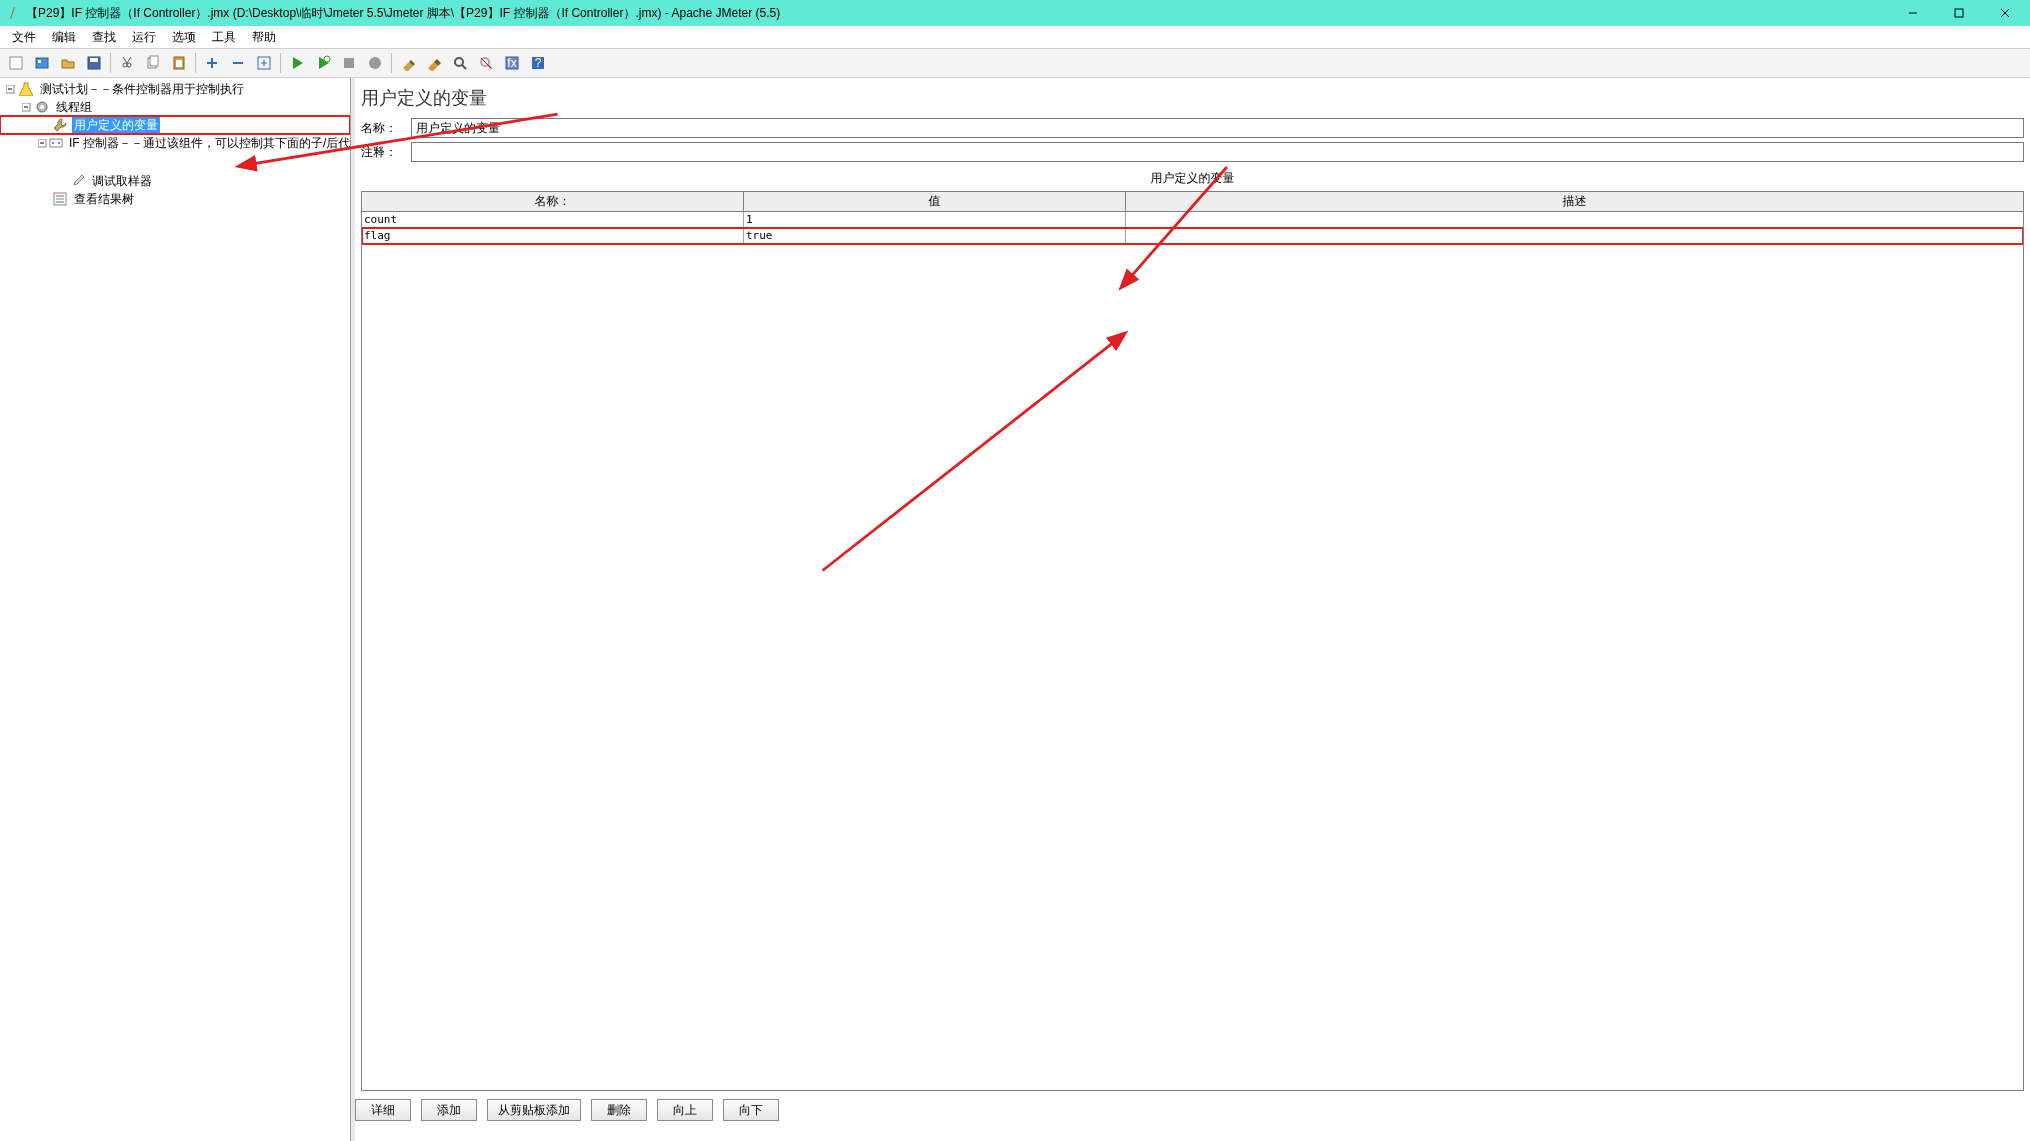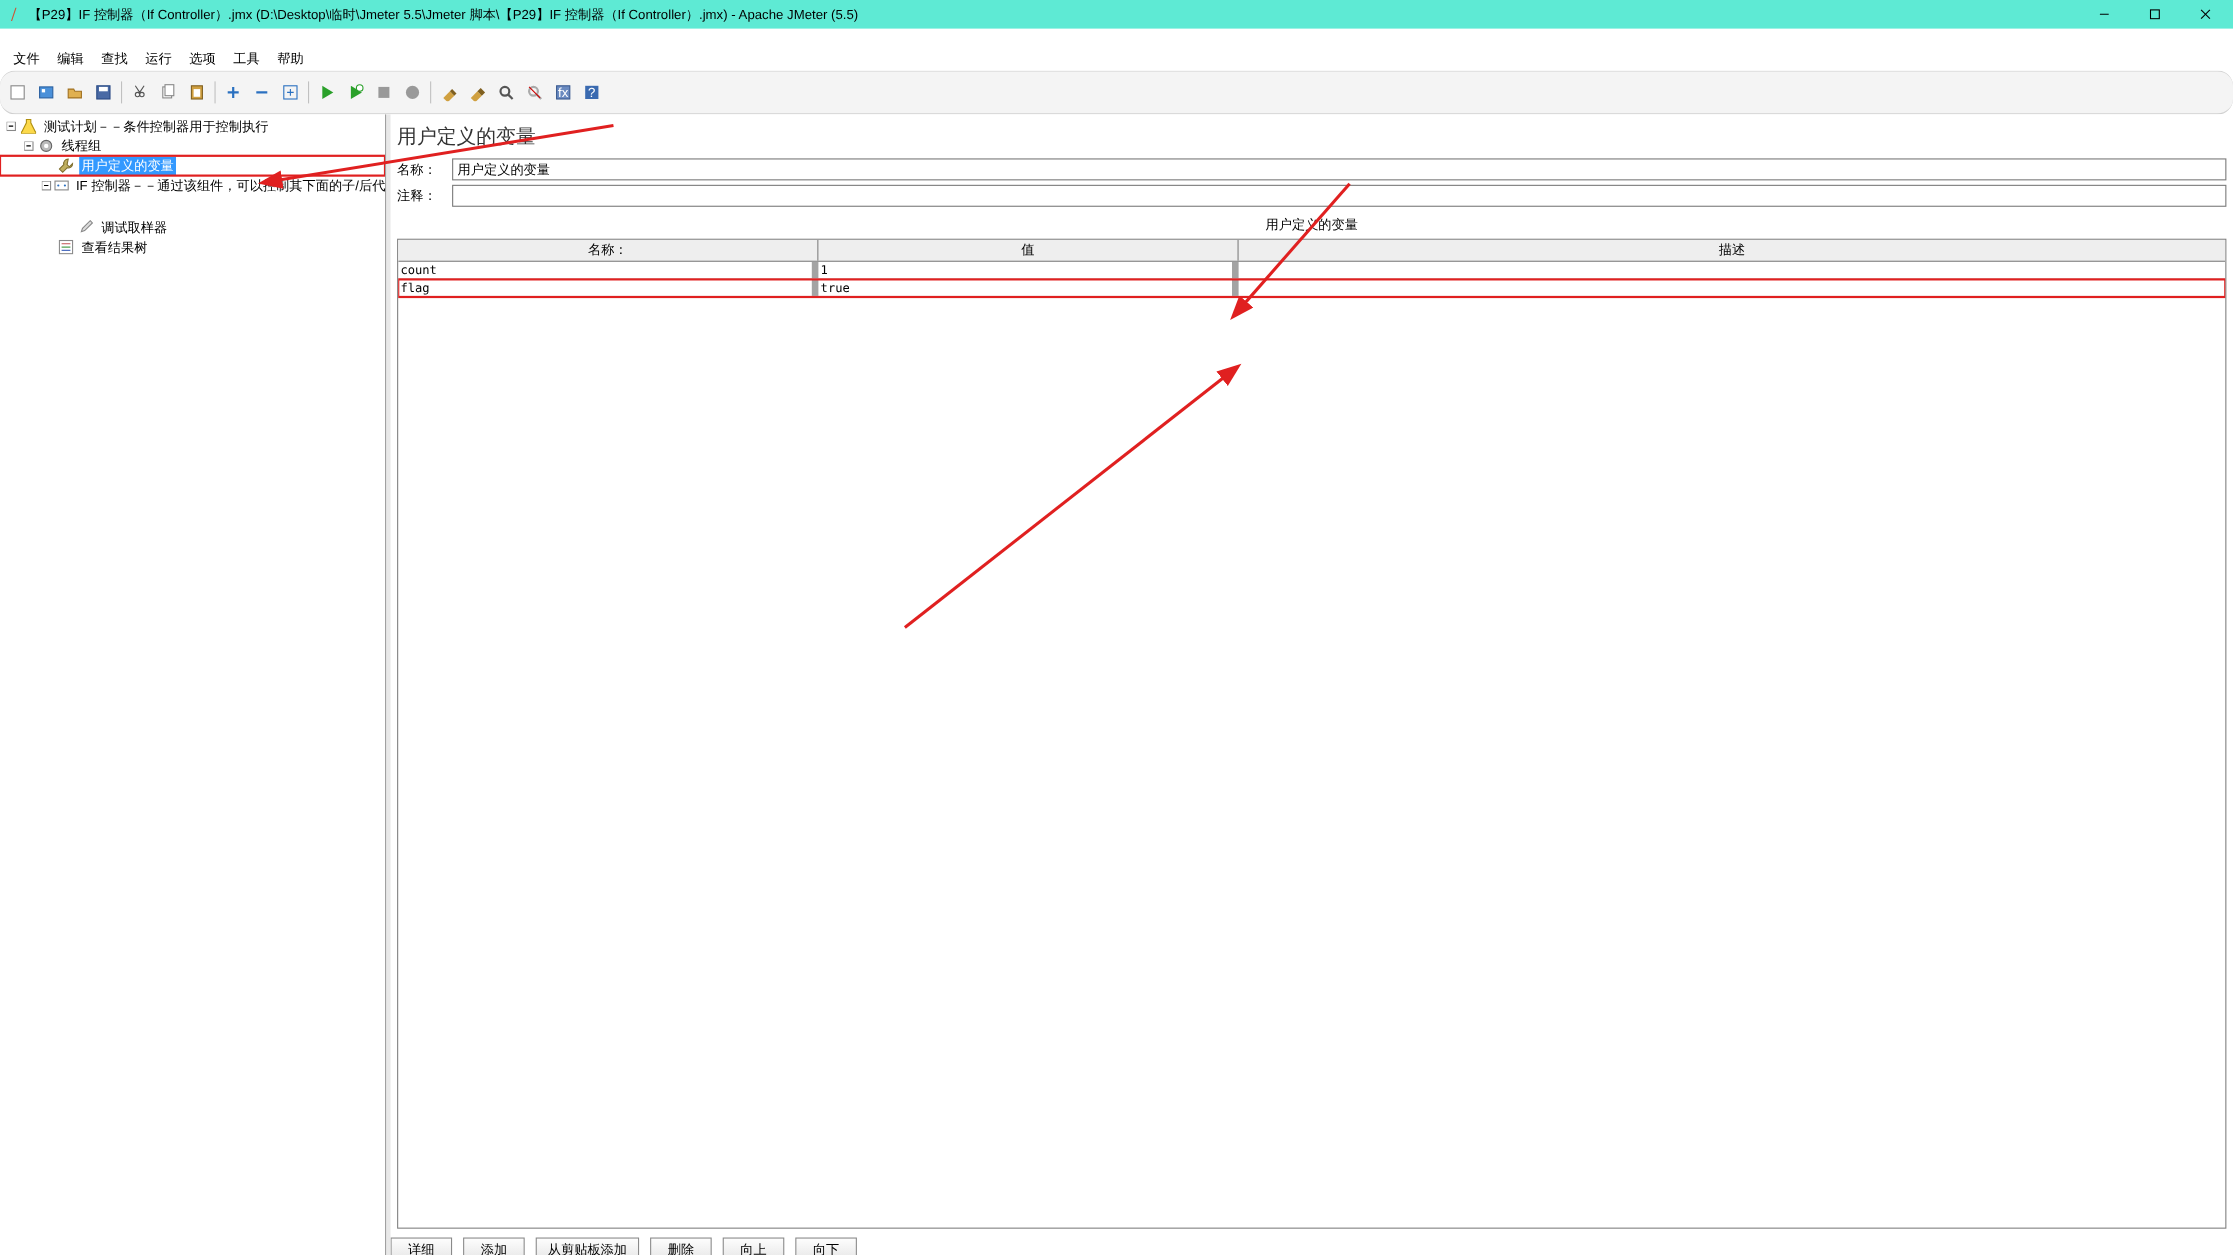--- a/index.html
+++ b/index.html
@@ -6,25 +6,25 @@
 html, body { width: 100%; height: 100%; overflow: hidden; background: #fff; }
 
 
 .titlebar { height: 26px; display: flex; align-items: center; padding: 0 2px; background: #5eead4; }
 .titlebar .app-icon { width: 16px; height: 16px; margin: 0 4px; }
 .titlebar .title-text { flex: 1; color: #000; font-size: 12px; white-space: nowrap; overflow: hidden; }
 .titlebar .win-btn { width: 46px; height: 26px; display: flex; align-items: center; justify-content: center; }
 .titlebar .win-btn svg { width: 10px; height: 10px; }
 
 
-.menubar { height: 22px; display: flex; align-items: center; padding: 0 4px; margin-top: 16px; }
+.menubar { height: 22px; display: flex; align-items: center; padding: 0 4px; }
 .menubar .menu-item { padding: 2px 8px; cursor: default; }
 
 
-.toolbar { height: 40px; border-top: 1px solid #d0d0d0; border-bottom: 1px solid #d0d0d0; display: flex; align-items: center; padding: 0 4px; gap: 2px; background: #f4f4f4; border-radius: 14px; }
+.toolbar { height: 30px; border-top: 1px solid #d0d0d0; border-bottom: 1px solid #d0d0d0; display: flex; align-items: center; padding: 0 4px; gap: 2px; background: #f4f4f4; }
 .toolbar .tb-btn { width: 24px; height: 24px; display: flex; align-items: center; justify-content: center; border: 1px solid transparent; }
 .toolbar .tb-sep { width: 1px; height: 20px; background: #c0c0c0; margin: 0 2px; }
 
 
 .main { display: flex; height: calc(100% - 26px - 22px - 30px); }
 .tree-pane { width: 351px; min-width: 200px; border-right: 1px solid #a0a0a0; overflow: auto; position: relative; }
 .splitter { width: 4px; cursor: col-resize; background: #e8e8e8; }
 .right-pane { flex: 1; display: flex; flex-direction: column; overflow: hidden; }
 
 
@@ -49,21 +49,21 @@
 .form-row input[type=text] { flex: 1; height: 20px; border: 1px solid #7a7a7a; padding: 0 4px; background: #fff; }
 
 .section-title { text-align: center; padding: 6px 0 4px 0; }
 
 .var-table { border: 1px solid #808080; margin: 0 6px; flex: 1; display: flex; flex-direction: column; overflow: hidden; background: #fff; }
 .vt-head { display: flex; height: 20px; background: #eeeeee; border-bottom: 1px solid #808080; }
 .vt-head .vt-col { border-right: 1px solid #808080; display: flex; align-items: center; justify-content: center; font-size: 12px; }
 .vt-head .vt-col:last-child { border-right: none; }
 .vt-body { flex: 1; overflow: auto; position: relative; }
 .vt-row { display: flex; height: 16px; border-bottom: 1px solid #d4d4d4; }
-.vt-row .vt-cell { border-right: 6px solid #a3a3a3; padding: 0 2px; font-family: Consolas, monospace; font-size: 11px; display: flex; align-items: center; }
+.vt-row .vt-cell { border-right: 1px solid #a3a3a3; padding: 0 2px; font-family: Consolas, monospace; font-size: 11px; display: flex; align-items: center; }
 .vt-row .vt-cell:last-child { border-right: none; }
 .col-name { width: 382px; }
 .col-val  { width: 382px; }
 .col-desc { flex: 1; }
 .vt-row.hl { outline: 2px solid #e02020; outline-offset: -1px; position: relative; z-index: 1; }
 
 .btn-row { display: flex; justify-content: flex-start; gap: 10px; padding: 8px 0 4px 0; }
 .btn-row button { min-width: 56px; height: 22px; border: 1px solid #8a8a8a; background: linear-gradient(#fdfdfd,#e6e6e6); padding: 0 10px; cursor: default; }
 
 .right-hscroll { height: 16px; overflow-x: scroll; margin: 0 0 0 0; }

